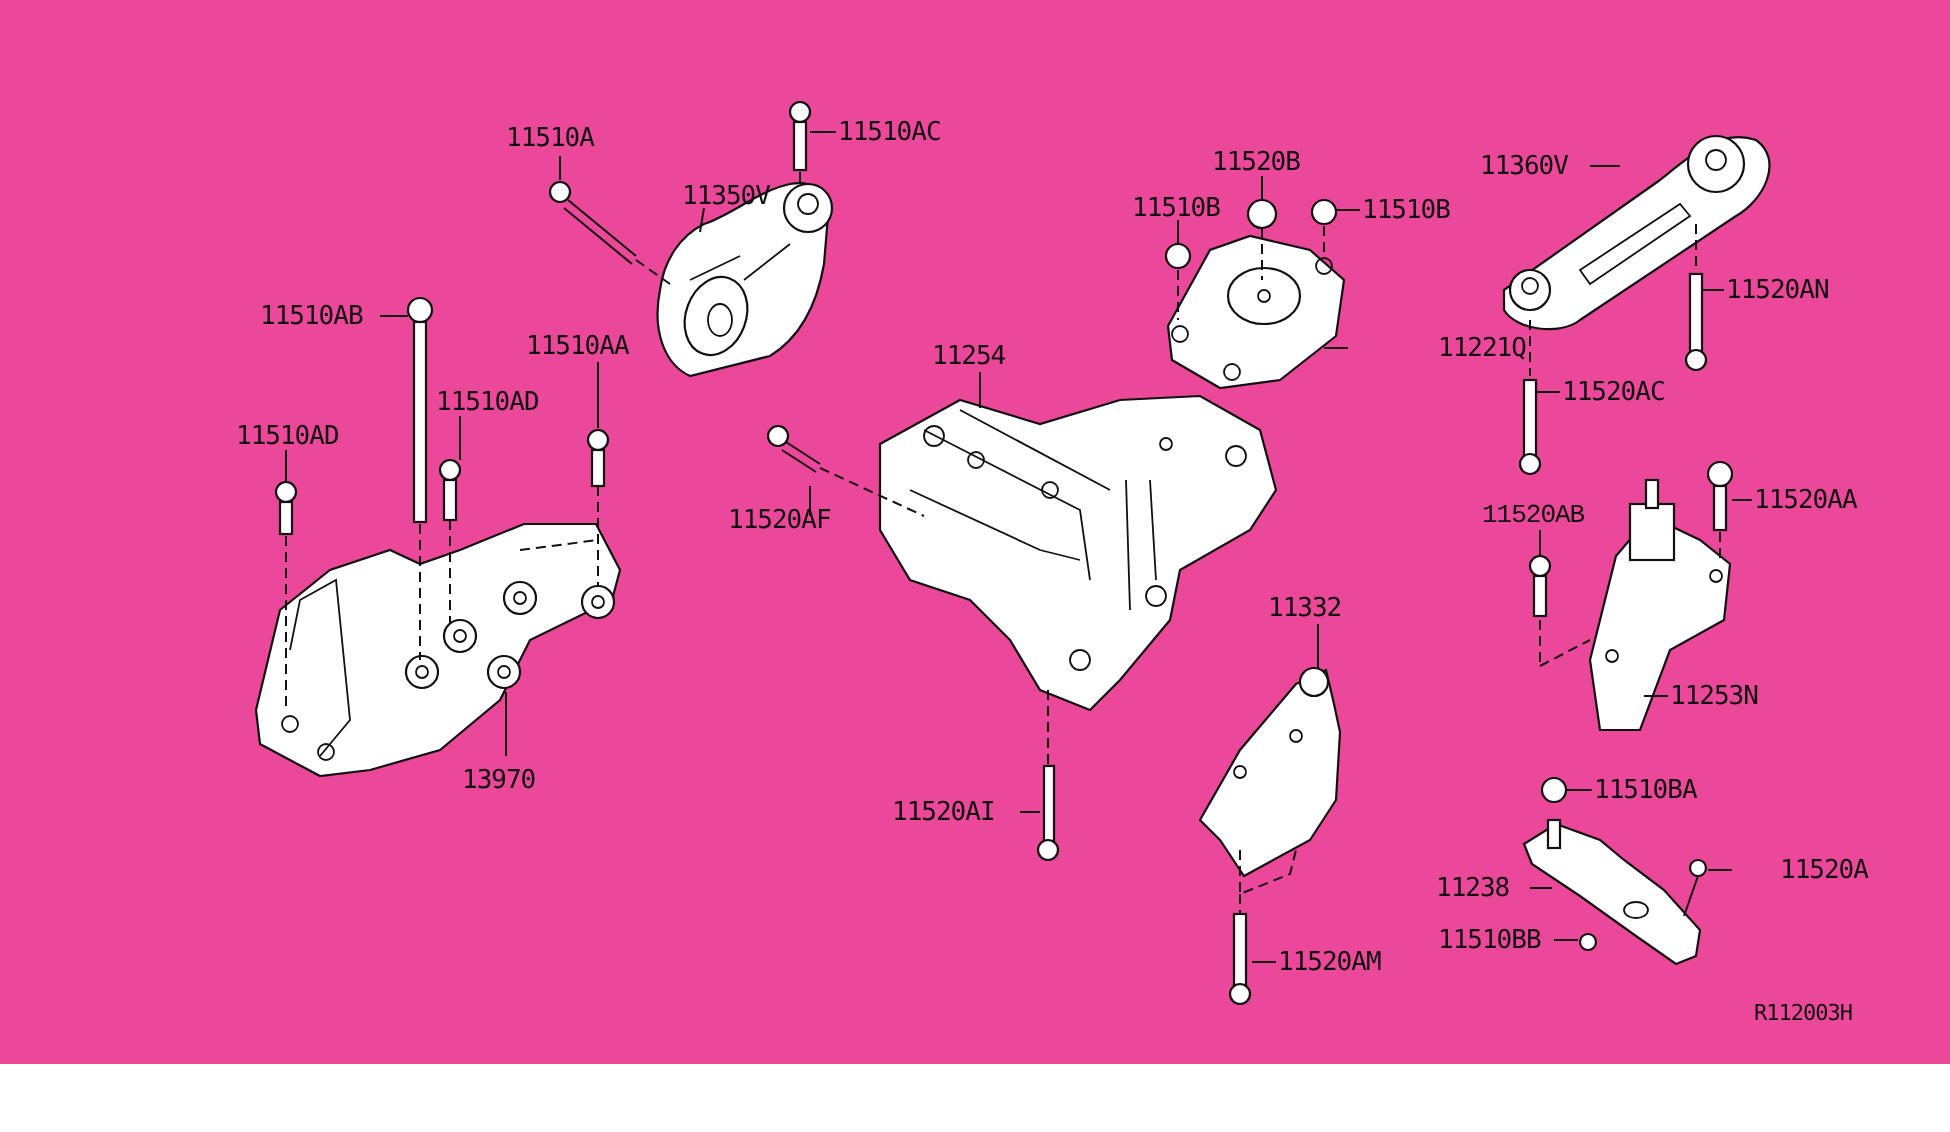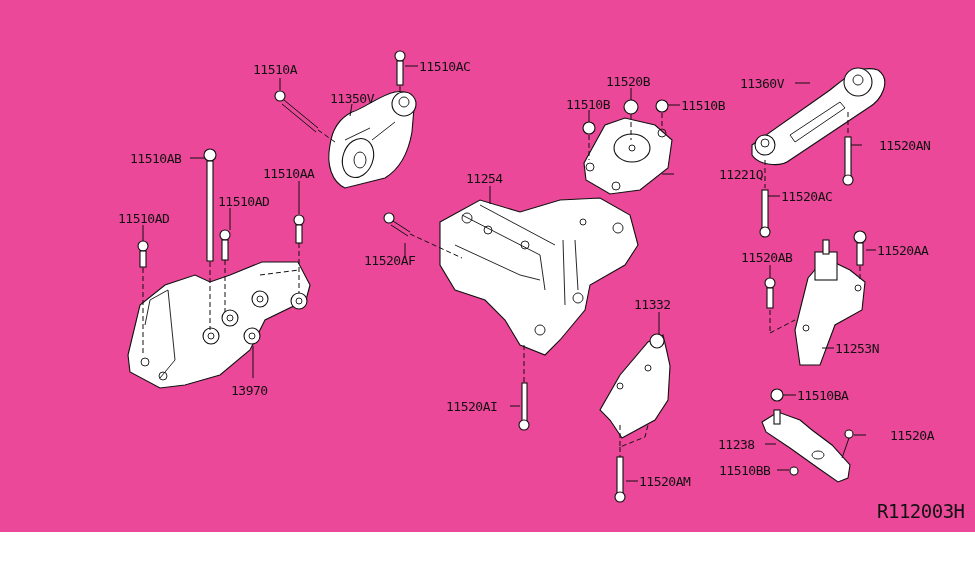--- a/index.html
+++ b/index.html
@@ -1,19 +1,19 @@
 <!DOCTYPE html>
 <html><head>
 <meta charset="utf-8">
 <style>
   html,body{margin:0;padding:0;background:#fff;}
   #stage{position:relative;width:975px;height:532px;background:#ec4899;overflow:hidden;}
   svg{position:absolute;left:0;top:0;}
   .lbl{position:absolute;font-family:"DejaVu Sans Mono","Liberation Mono",monospace;font-size:13px;color:#111;letter-spacing:-0.5px;white-space:nowrap;line-height:1;cursor:pointer;}
-  .ref{position:absolute;font-family:"DejaVu Sans Mono","Liberation Mono",monospace;font-size:19px;color:#111;letter-spacing:-0.5px;white-space:nowrap;}
+  .ref{position:absolute;font-family:"DejaVu Sans Mono","Liberation Mono",monospace;font-size:11px;color:#111;letter-spacing:-0.5px;white-space:nowrap;}
   .ln{stroke:#111;stroke-width:1;fill:none;}
   .dash{stroke:#111;stroke-width:1;fill:none;stroke-dasharray:5,3;}
   .part{stroke:#111;stroke-width:1.1;fill:#fff;}
   .inner{stroke:#111;stroke-width:0.9;fill:none;}
 </style>
 </head>
 <body>
 
 <div id="stage">
 
@@ -219,37 +219,37 @@
     <line class="ln" x1="626" y1="481" x2="638" y2="481"></line>
     <line class="ln" x1="783" y1="395" x2="796" y2="395"></line>
     <line class="ln" x1="854" y1="435" x2="866" y2="435"></line>
     <line class="ln" x1="765" y1="444" x2="776" y2="444"></line>
     <line class="ln" x1="777" y1="470" x2="789" y2="470"></line>
   </g>
 </svg>
 
 <div class="lbl" style="left:253px;top:63px;">11510A</div>
 <div class="lbl" style="left:419px;top:60px;">11510AC</div>
-<div class="lbl" style="left:330px;top:92px;">11350V</div>
+<div class="lbl" style="left:341px;top:92px;">11350V</div>
 <div class="lbl" style="left:130px;top:152px;">11510AB</div>
 <div class="lbl" style="left:263px;top:167px;">11510AA</div>
 <div class="lbl" style="left:118px;top:212px;">11510AD</div>
 <div class="lbl" style="left:218px;top:195px;">11510AD</div>
 <div class="lbl" style="left:231px;top:384px;">13970</div>
 <div class="lbl" style="left:364px;top:254px;">11520AF</div>
 <div class="lbl" style="left:466px;top:172px;">11254</div>
 <div class="lbl" style="left:446px;top:400px;">11520AI</div>
 <div class="lbl" style="left:606px;top:75px;">11520B</div>
 <div class="lbl" style="left:566px;top:98px;">11510B</div>
 <div class="lbl" style="left:681px;top:99px;">11510B</div>
 <div class="lbl" style="left:675px;top:168px;margin-left:44px;">11221Q</div>
 <div class="lbl" style="left:740px;top:77px;">11360V</div>
-<div class="lbl" style="left:863px;top:139px;margin-left:16px;">11520AN</div>
+<div class="lbl" style="left:863px;top:139px;">11520AN</div>
 <div class="lbl" style="left:781px;top:190px;">11520AC</div>
-<div class="lbl" style="left:741px;top:251px;">11520AB</div>
+<div class="lbl" style="left:741px;top:251px;font-family:Liberation Mono, monospace;">11520AB</div>
 <div class="lbl" style="left:877px;top:244px;">11520AA</div>
 <div class="lbl" style="left:835px;top:342px;">11253N</div>
 <div class="lbl" style="left:634px;top:298px;">11332</div>
 <div class="lbl" style="left:639px;top:475px;">11520AM</div>
 <div class="lbl" style="left:797px;top:389px;">11510BA</div>
 <div class="lbl" style="left:890px;top:429px;">11520A</div>
 <div class="lbl" style="left:718px;top:438px;">11238</div>
 <div class="lbl" style="left:719px;top:464px;text-align:center;">11510BB</div>
 
 <div class="ref" style="left:877px;top:500px;">R112003H</div>

